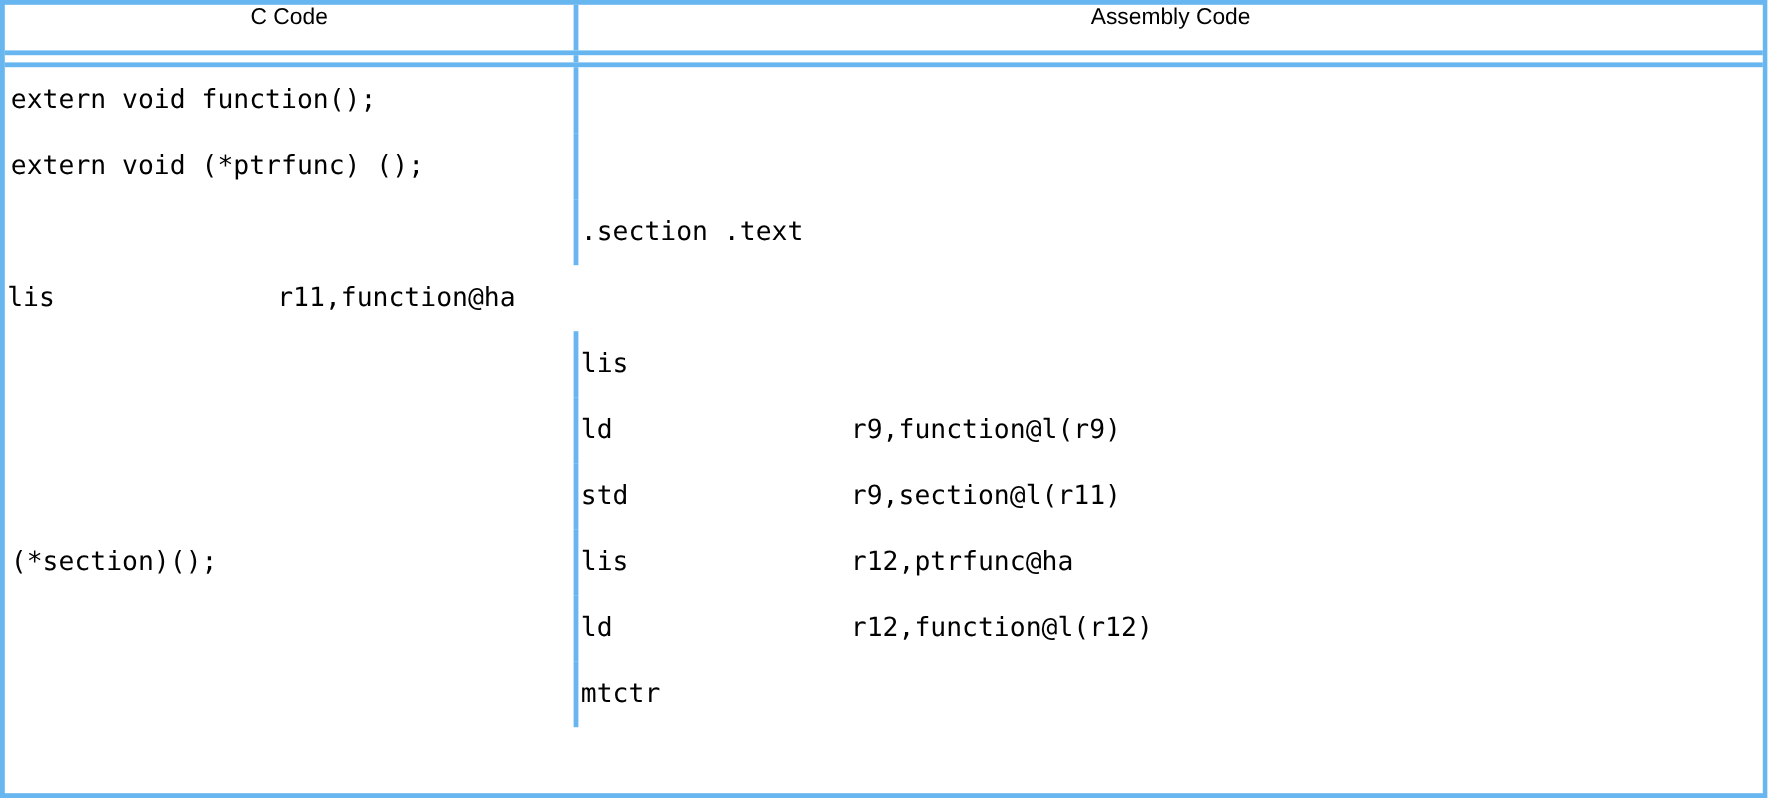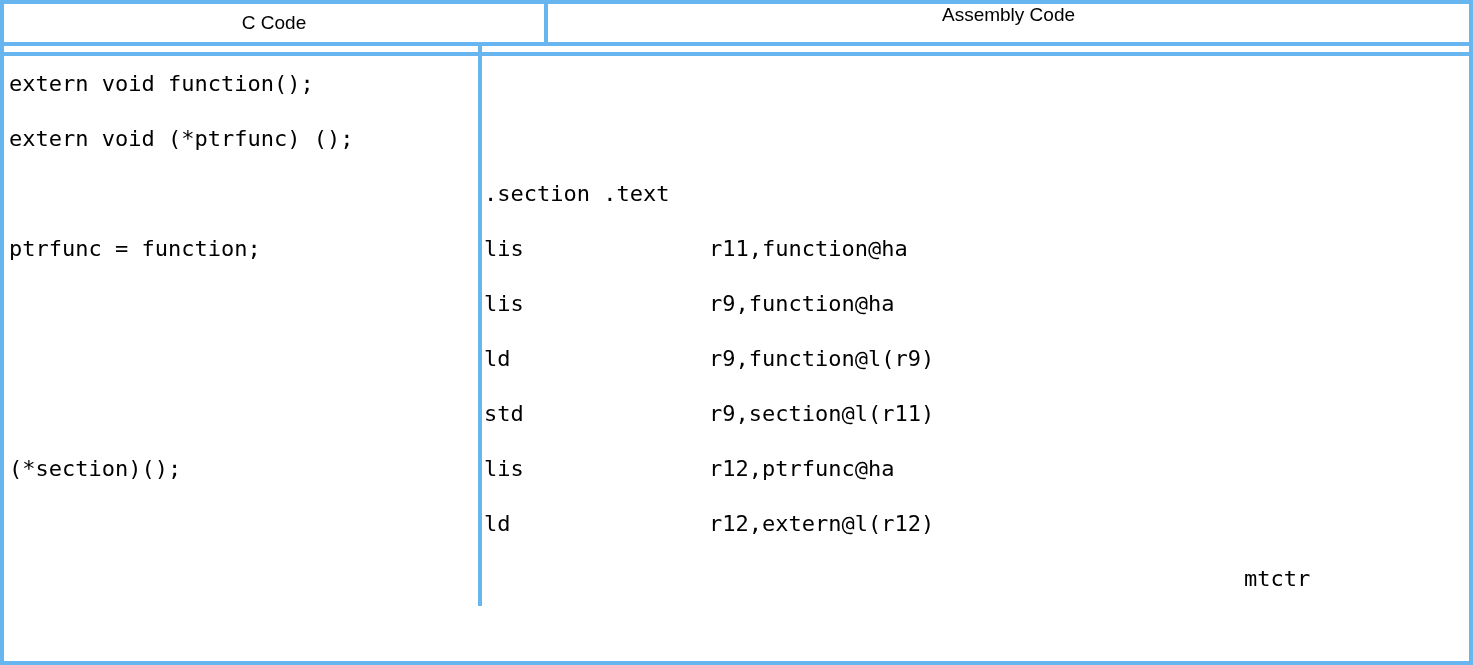--- a/index.html
+++ b/index.html
@@ -22,24 +22,23 @@
     display: flex;
     flex-direction: column;
   }
   
   .header-row {
     height: 42px;
     border-bottom: 4px solid var(--border-color);
     display: flex;
   }
   .header-cell-left {
-    width: 544px;
+    width: 478px;
     border-right: 4px solid var(--border-color);
     display: flex;
-    align-items: center;
     justify-content: center;
   }
   .header-cell-right {
     flex: 1;
     display: flex;
     align-items: flex-start;
     justify-content: center;
   }
   .header-label {
     font-family: "Liberation Sans", sans-serif;
@@ -75,21 +74,20 @@
     align-items: center;
     padding-left: 5px;
     overflow: hidden;
   }
   .asm-cell {
     flex: 1;
     display: flex;
     align-items: center;
     padding-left: 2px;
     overflow: hidden;
-    justify-content: flex-end;
   }
   .code {
     font-family: "DejaVu Sans Mono", monospace;
     font-size: 22px;
     color: var(--text-color);
     white-space: pre;
   }
   .mn {
     display: inline-block;
     width: 225px;
@@ -142,36 +140,32 @@
       <div class="c-cell">
         <span class="code"></span>
       </div>
       <div class="asm-cell">
         <span class="code mn">.section .text</span>
         <span class="code op"></span>
       </div>
     </div>
 
     <div class="code-row">
-      <div class="c-cell">
-        <span class="code">ptrfunc = function;</span>
-      </div>
       <div class="asm-cell">
         <span class="code mn">lis</span>
         <span class="code op">r11,function@ha</span>
       </div>
     </div>
 
     <div class="code-row">
       <div class="c-cell">
         <span class="code"></span>
       </div>
       <div class="asm-cell">
         <span class="code mn">lis</span>
-        <span class="code op">r9,function@ha</span>
       </div>
     </div>
 
     <div class="code-row">
       <div class="c-cell">
         <span class="code"></span>
       </div>
       <div class="asm-cell">
         <span class="code mn">ld</span>
         <span class="code op">r9,function@l(r9)</span>
@@ -197,21 +191,21 @@
         <span class="code op">r12,ptrfunc@ha</span>
       </div>
     </div>
 
     <div class="code-row">
       <div class="c-cell">
         <span class="code"></span>
       </div>
       <div class="asm-cell">
         <span class="code mn">ld</span>
-        <span class="code op">r12,extern@l(r12)</span>
+        <span class="code op">r12,function@l(r12)</span>
       </div>
     </div>
 
     <div class="code-row">
       <div class="c-cell">
         <span class="code"></span>
       </div>
       <div class="asm-cell">
         <span class="code mn">mtctr</span>
       </div>

